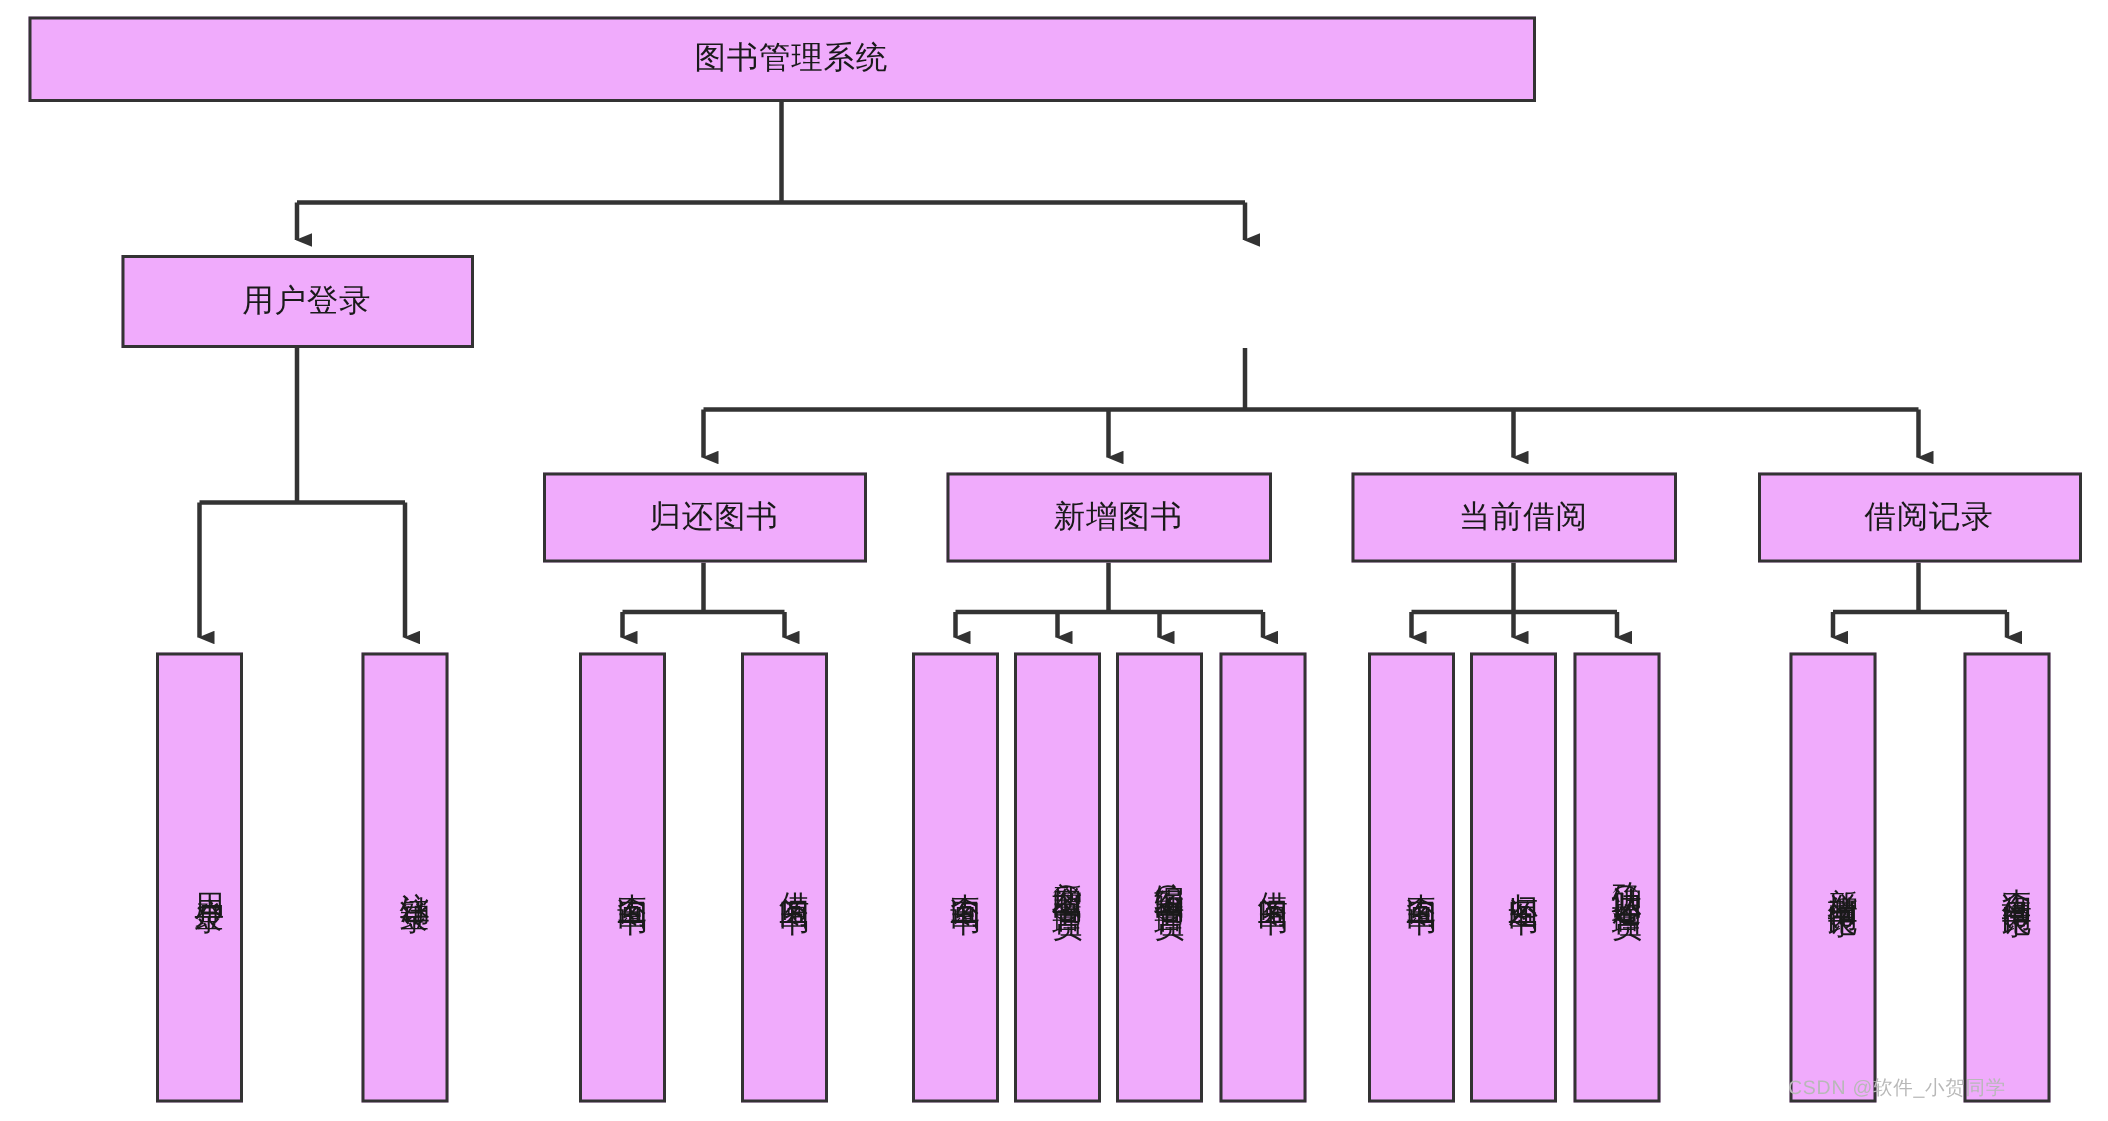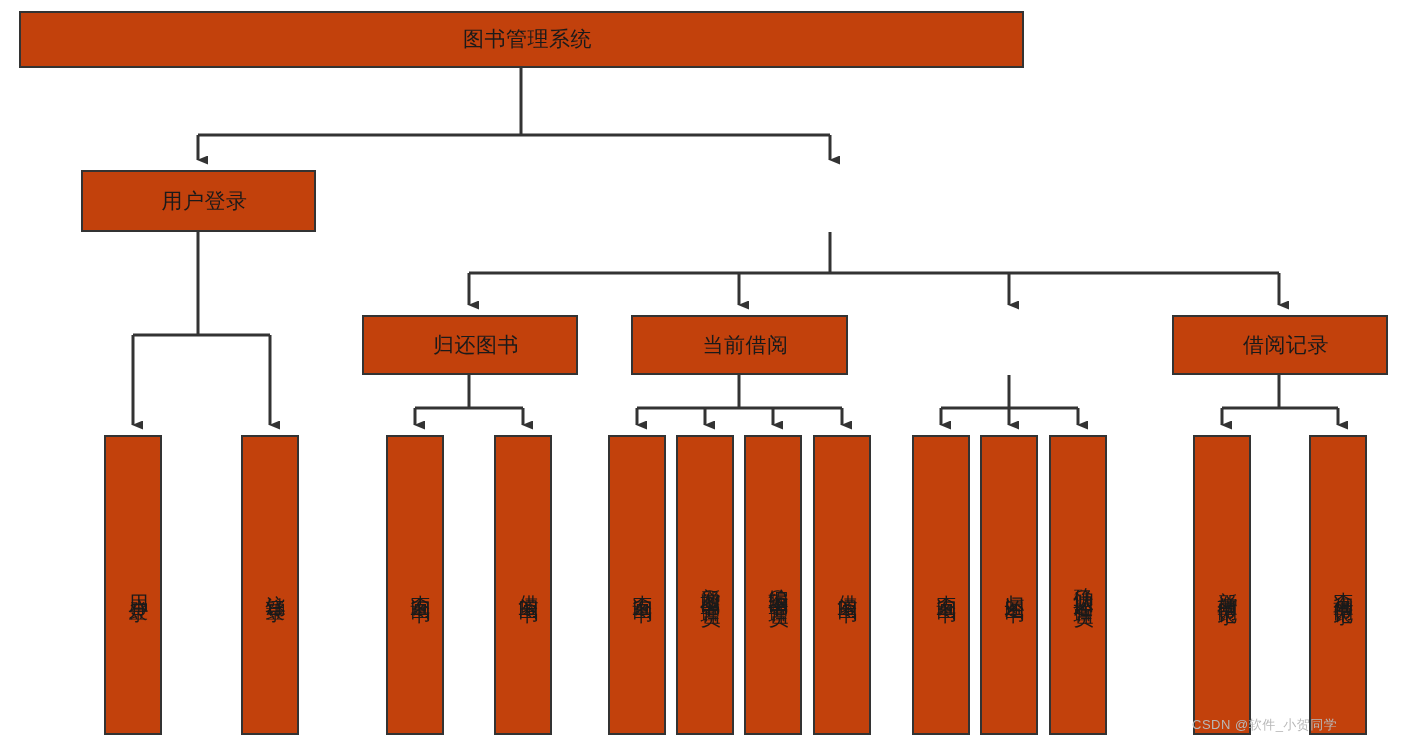--- a/index.html
+++ b/index.html
@@ -22,21 +22,21 @@
   svg#tree-svg {
     position: absolute;
     top: 0;
     left: 0;
     width: 1405px;
     height: 747px;
   }
   .node-box {
     position: absolute;
     box-sizing: border-box;
-    background: #c2410c;
+    background: #f0abfc;
     border: 2px solid #333333;
     display: flex;
     align-items: center;
     justify-content: center;
     overflow: hidden;
     padding-left: 12px;
   }
   .node-label-h {
     font-size: 21px;
     color: #1a1a1a;
@@ -141,23 +141,26 @@
   <div class="node-box" style="left:81px; top:170px; width:235px; height:62px;">
     <span class="node-label-h">用户登录</span>
   </div>
 
 
   <div class="node-box" style="left:362px; top:315px; width:216px; height:60px;">
     <span class="node-label-h">归还图书</span>
   </div>
 
   <div class="node-box" style="left:631px; top:315px; width:217px; height:60px;">
+    <span class="node-label-h">新增图书</span>
+  </div>
+
+  <div class="node-box" style="left:901px; top:315px; width:217px; height:60px;">
     <span class="node-label-h">当前借阅</span>
   </div>
-
 
   <div class="node-box" style="left:1172px; top:315px; width:216px; height:60px;">
     <span class="node-label-h">借阅记录</span>
   </div>
 
   <div class="node-box" style="left:104px; top:435px; width:58px; height:300px;">
     <span class="node-label-v">用户登录</span>
   </div>
 
   <div class="node-box" style="left:241px; top:435px; width:58px; height:300px;">

